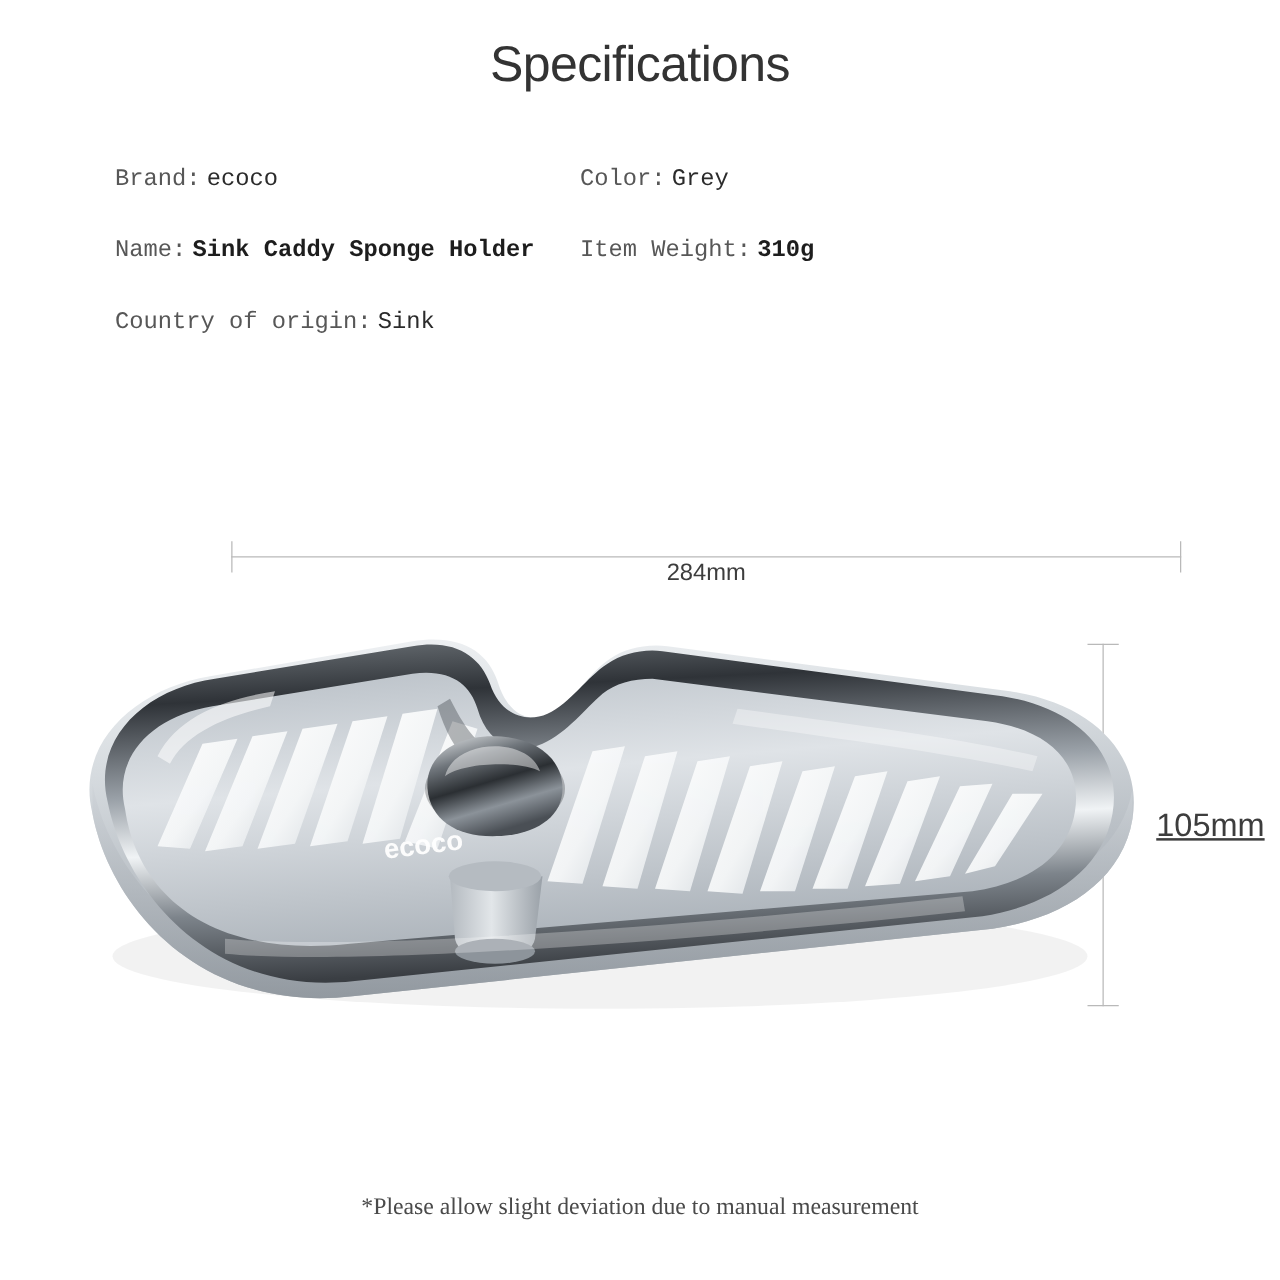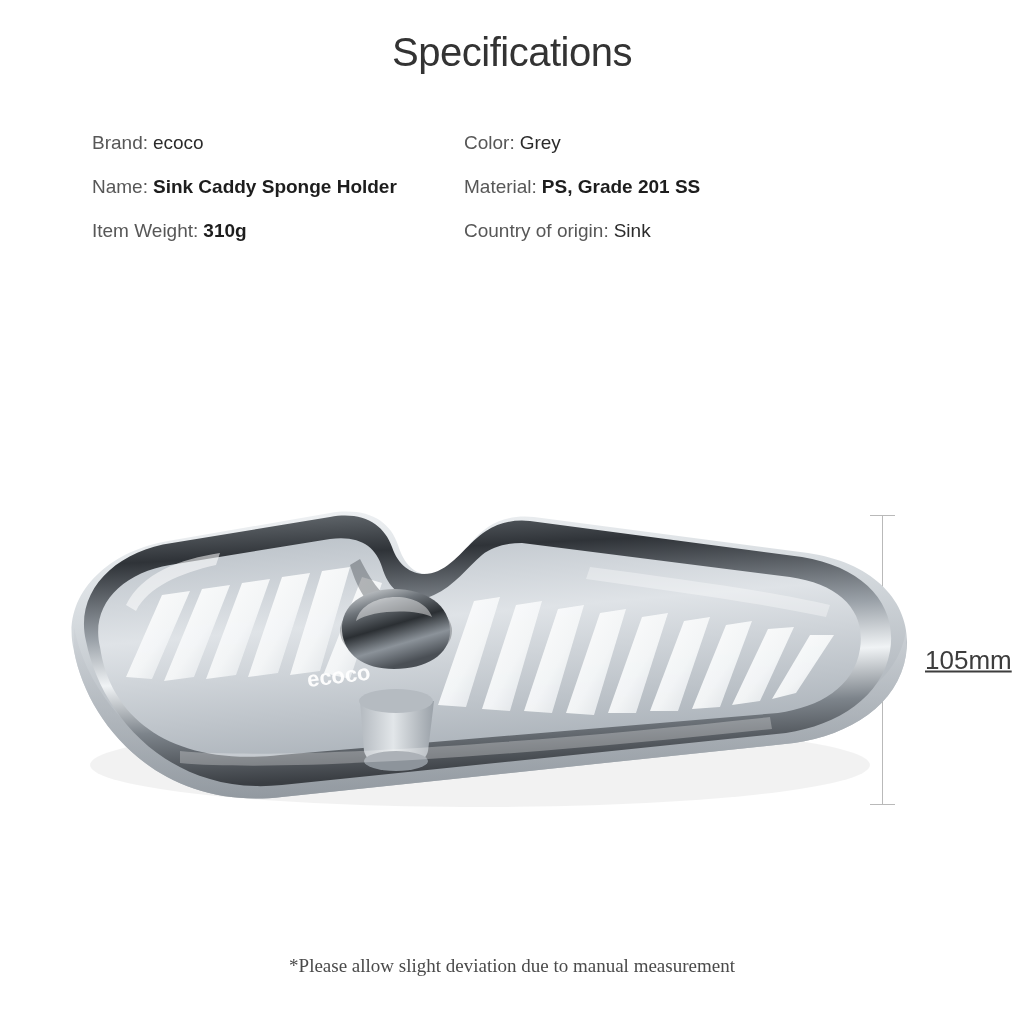--- a/index.html
+++ b/index.html
@@ -35,21 +35,22 @@
   }
 
   
   .specs {
     position: absolute;
     top: 132px;
     left: 92px;
     width: 720px;
     display: grid;
     grid-template-columns: 372px 348px;
-    row-gap: 22px;
+    row-gap: 35px;
+    font-family: Liberation Mono, monospace;
   }
   .spec-cell {
     font-size: 19px;
     color: #4a4a4a;
     white-space: nowrap;
   }
   .spec-label {
     color: #575757;
   }
   .spec-value {
@@ -172,34 +173,37 @@
     <div class="spec-cell">
       <span class="spec-label">Brand:</span><span class="spec-value">ecoco</span>
     </div>
     <div class="spec-cell">
       <span class="spec-label">Color:</span><span class="spec-value">Grey</span>
     </div>
 
     <div class="spec-cell">
       <span class="spec-label">Name:</span><span class="spec-value strong">Sink Caddy Sponge Holder</span>
     </div>
-    <div class="spec-cell">
-      <span class="spec-label">Material:</span><span class="spec-value strong">PS, Grade 201 SS</span>
-    </div>
 
     <div class="spec-cell">
       <span class="spec-label">Item Weight:</span><span class="spec-value strong">310g</span>
     </div>
     <div class="spec-cell">
       <span class="spec-label">Country of origin:</span><span class="spec-value">Sink</span>
     </div>
   </div>
 
   <div class="product-area">
 
+    <div class="dim-top">
+      <div class="cap left"></div>
+      <div class="cap right"></div>
+      <div class="line"></div>
+      <div class="label">284mm</div>
+    </div>
 
     <div class="dim-right">
       <div class="cap top"></div>
       <div class="cap bottom"></div>
       <div class="vline"></div>
       <div class="label">105mm</div>
     </div>
 
     <div class="caddy-wrap">
       <svg viewBox="0 0 880 360" width="880" height="360" xmlns="http://www.w3.org/2000/svg">

